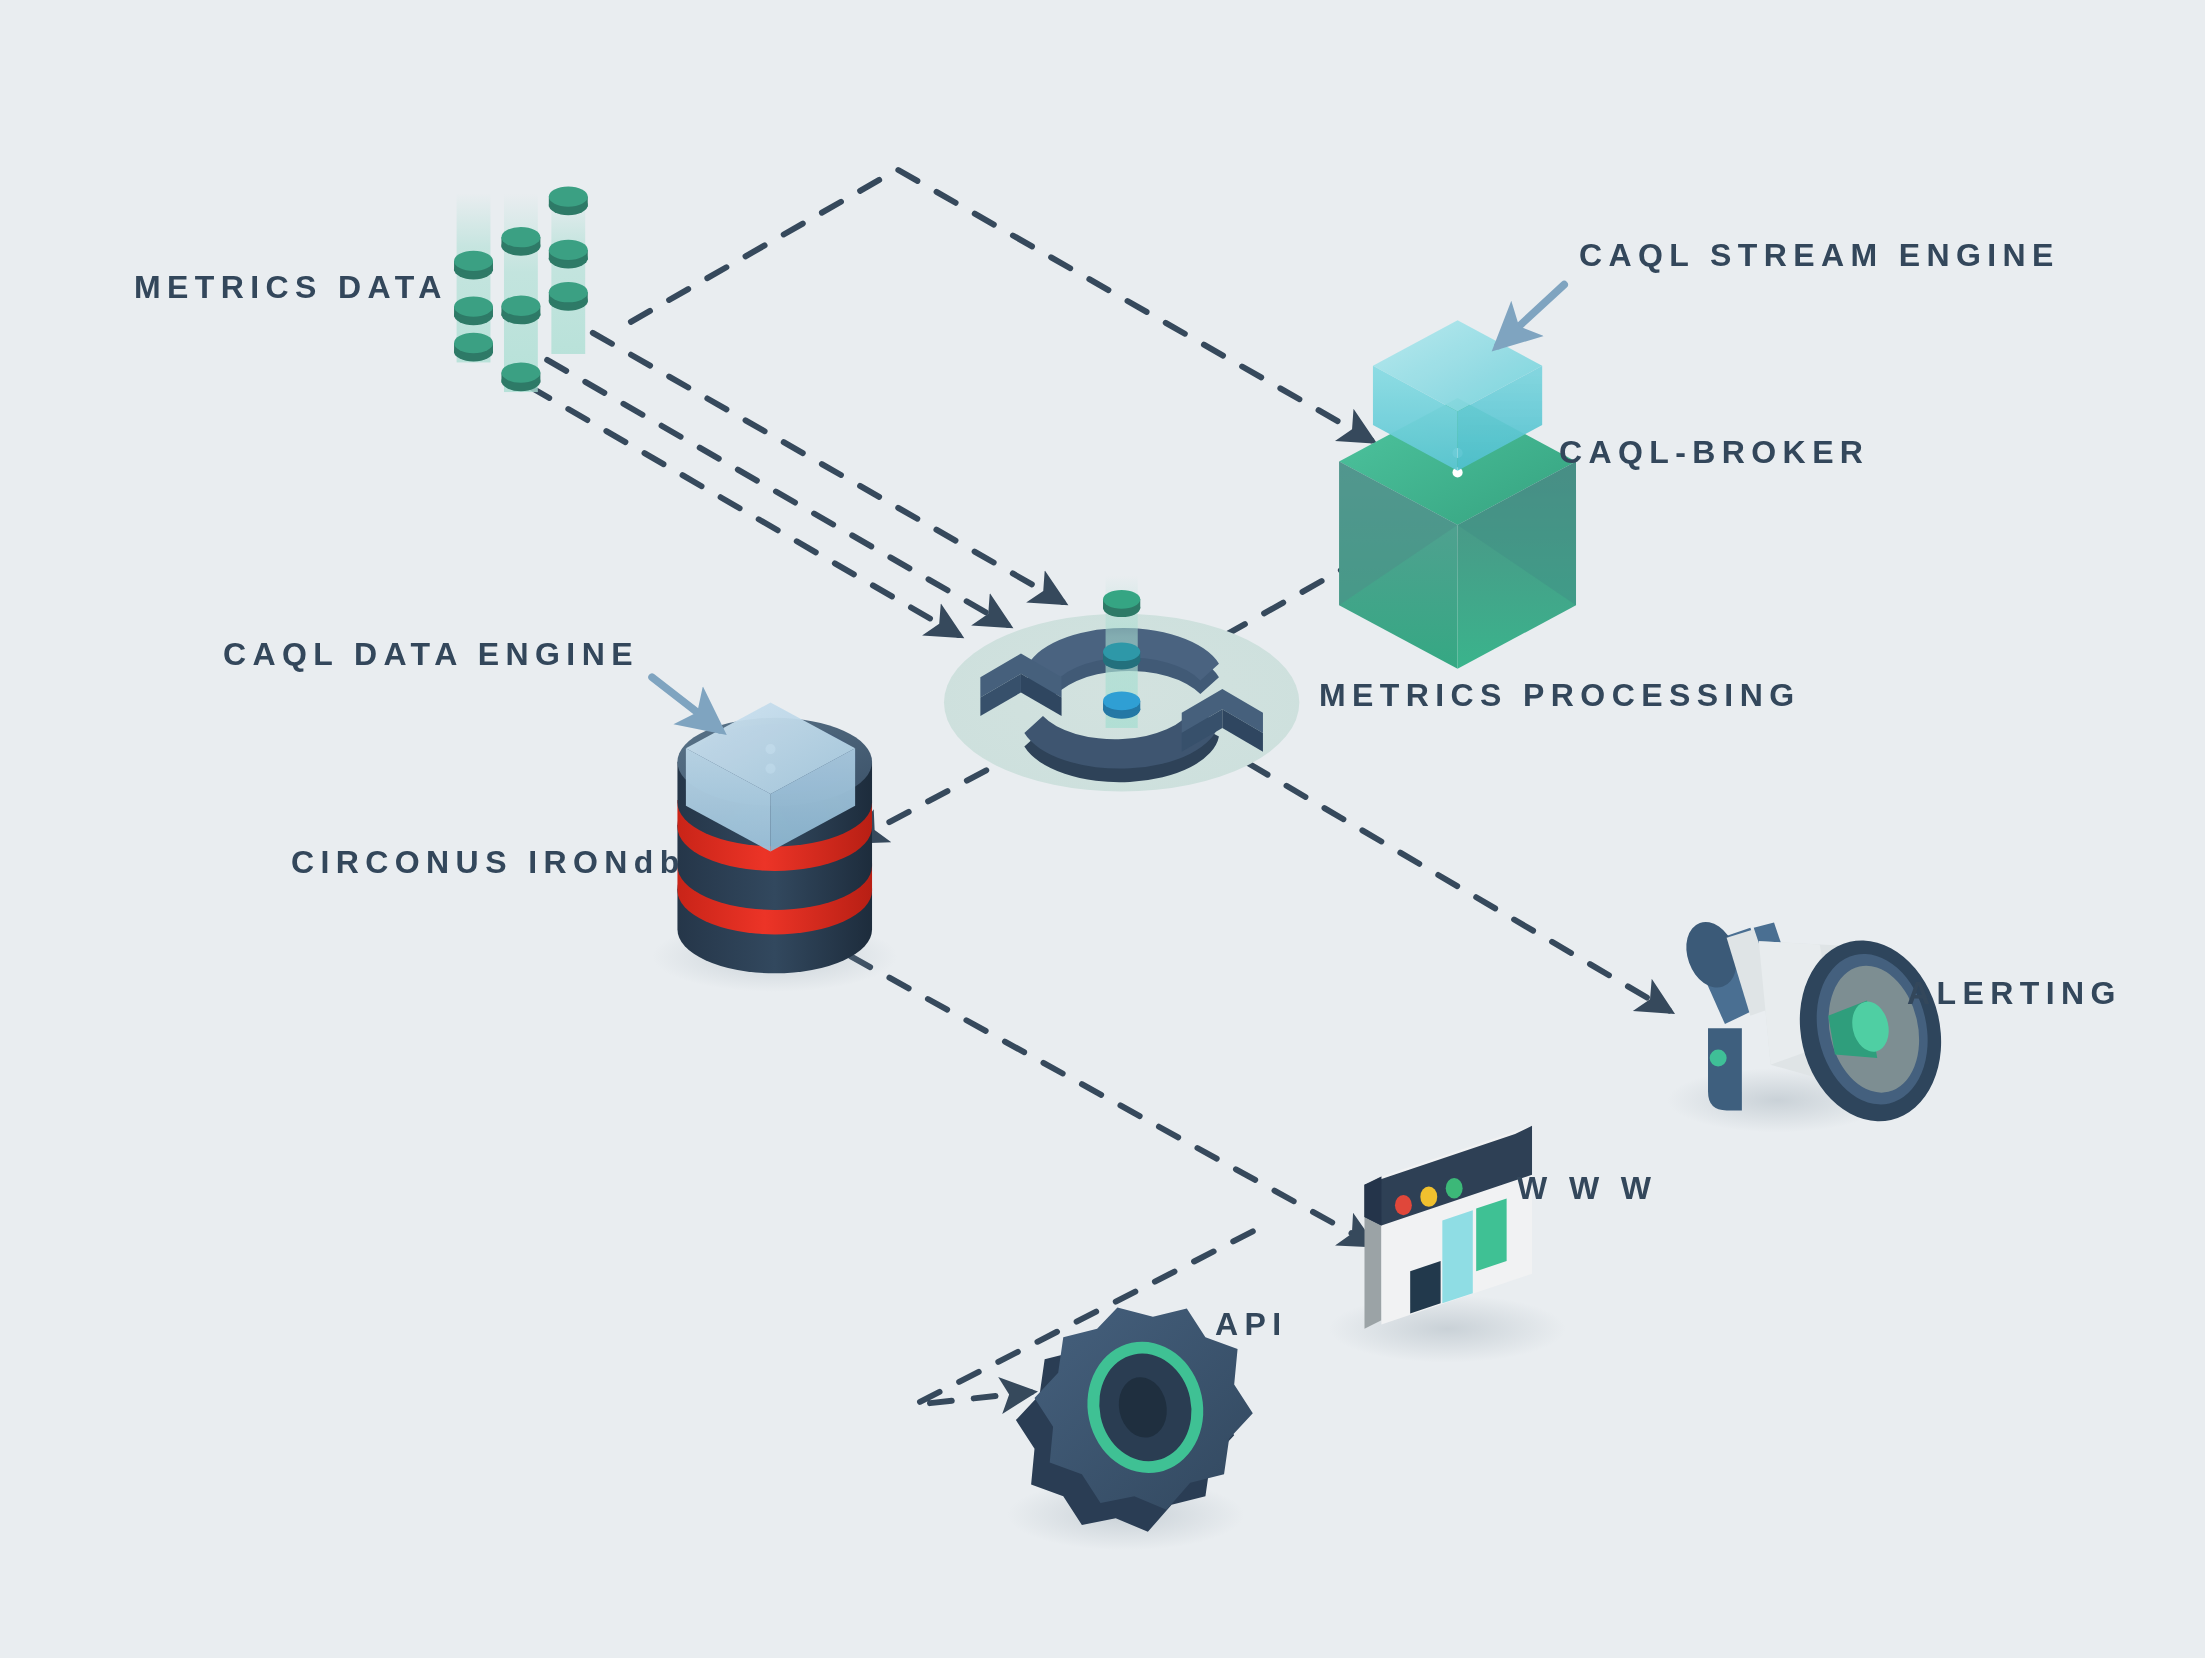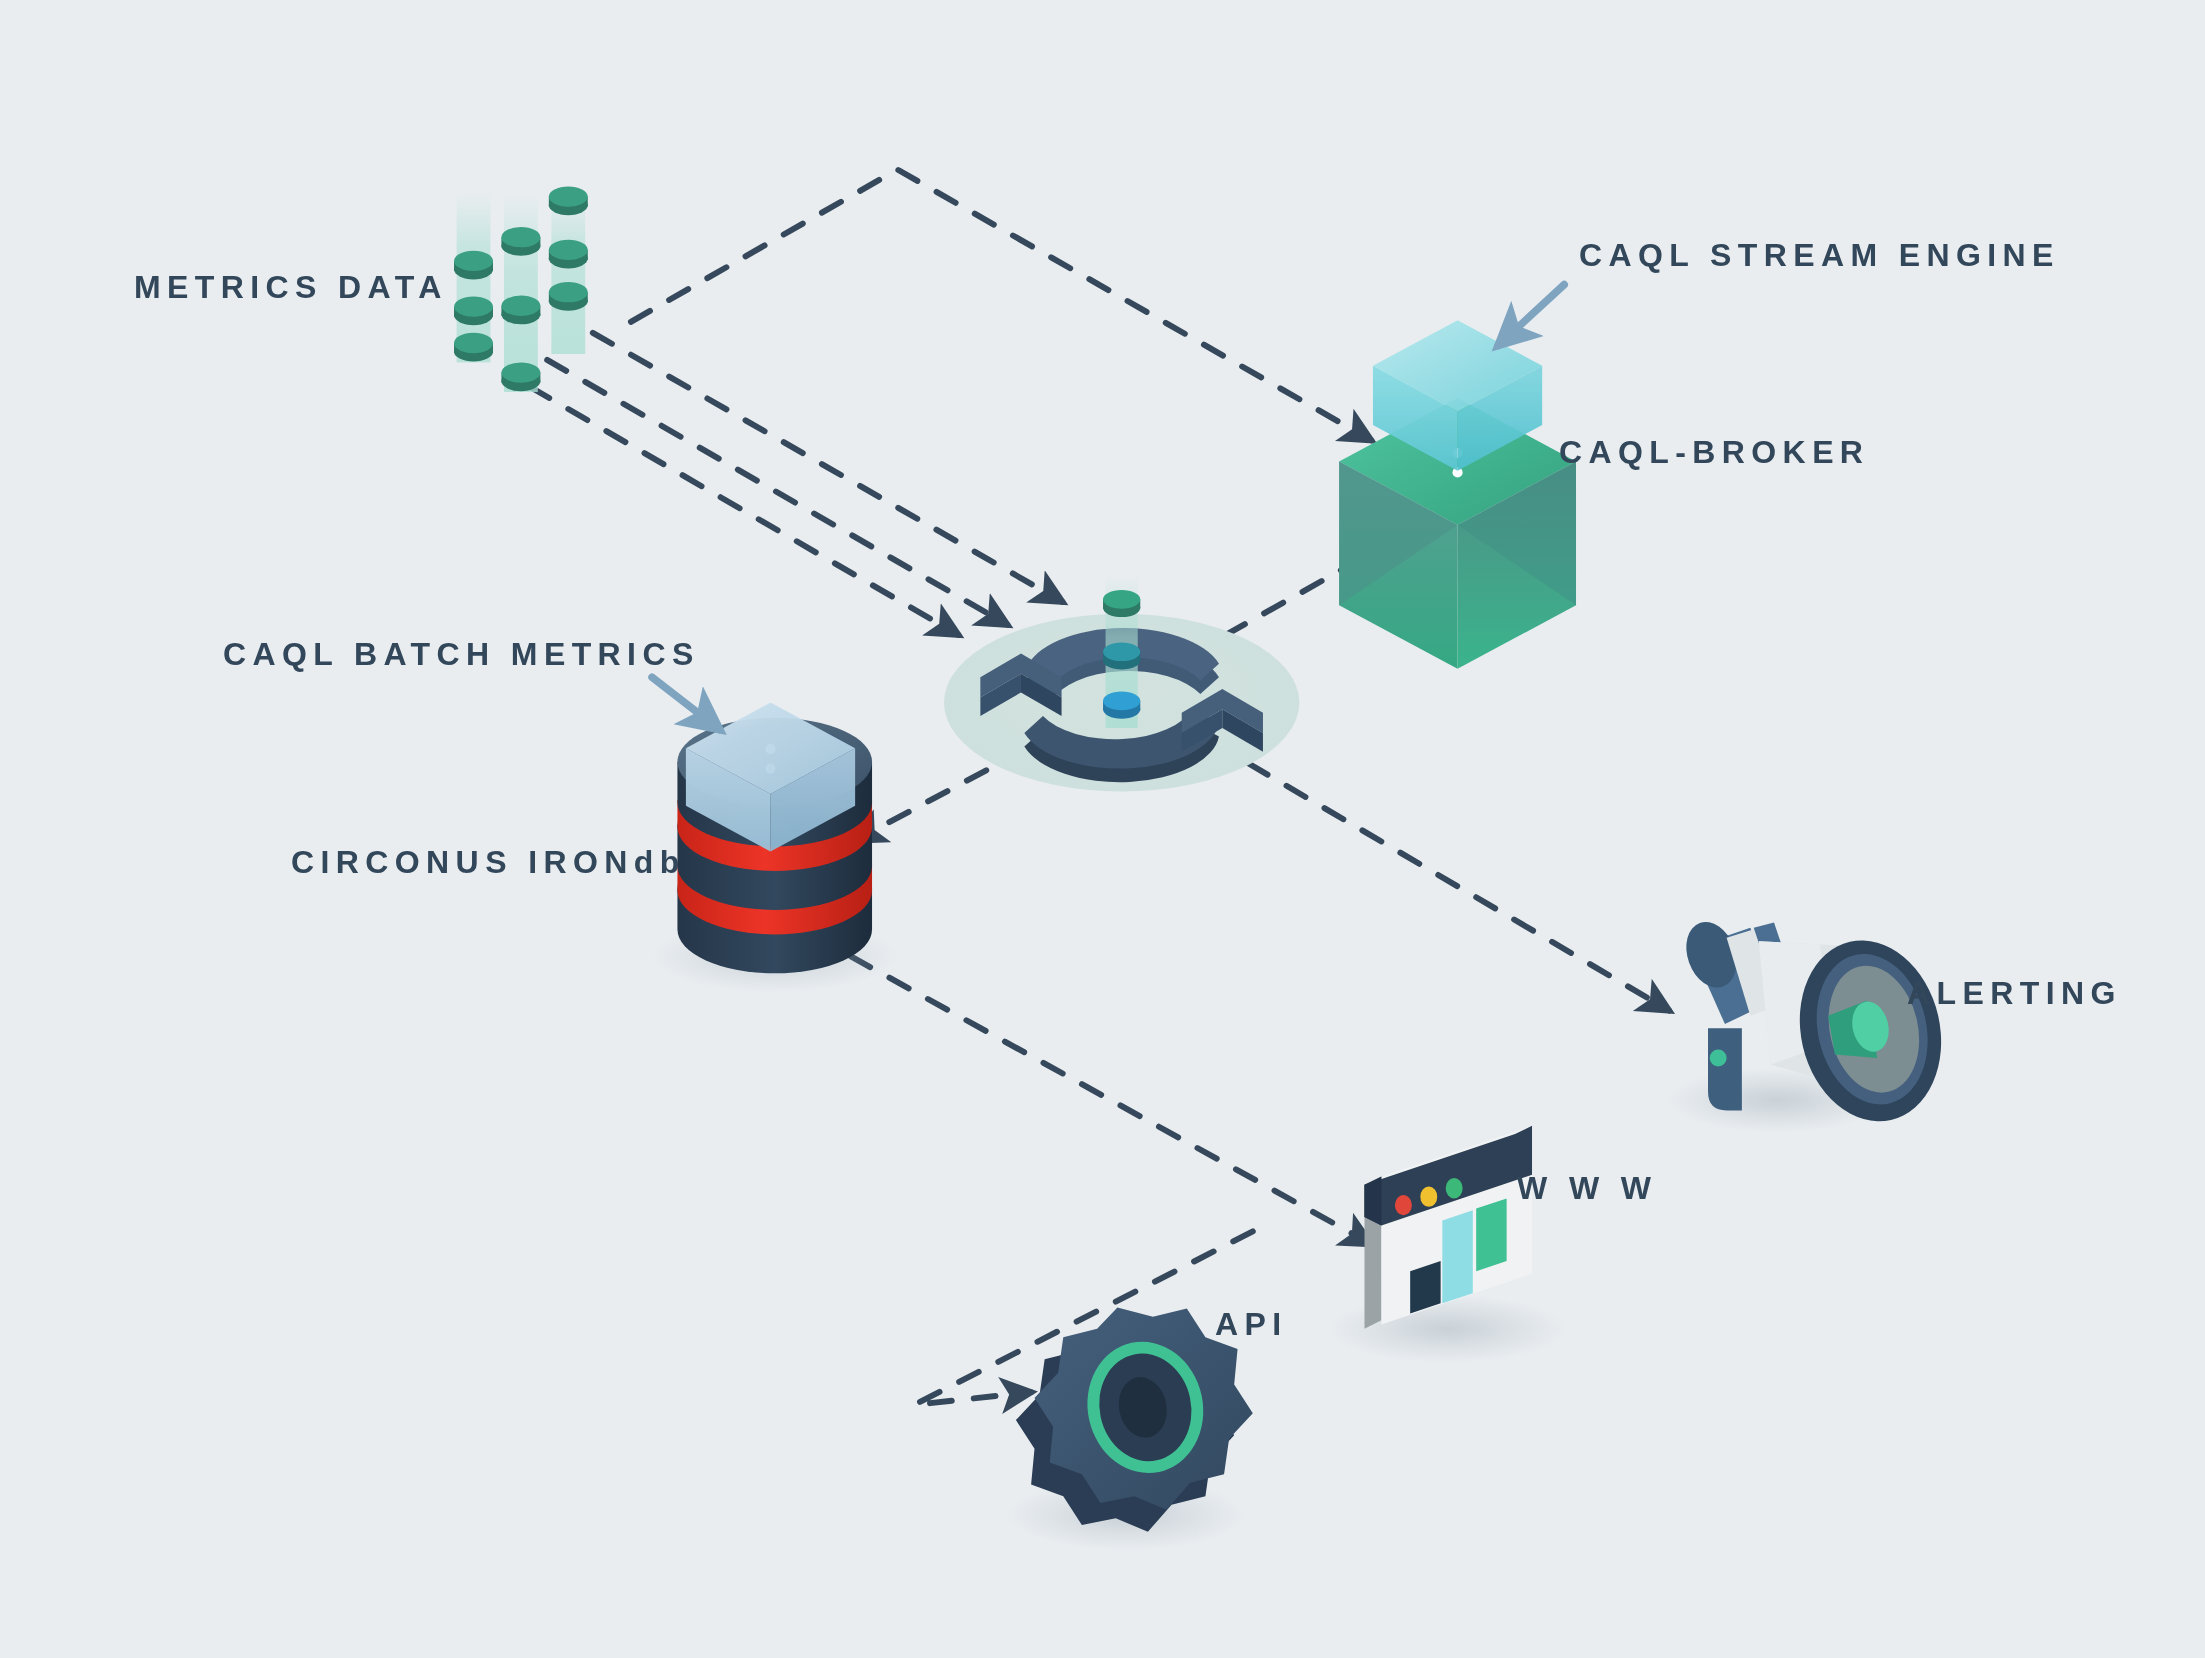--- a/index.html
+++ b/index.html
@@ -395,22 +395,23 @@
       <path d="M 760 800 L 840 862" marker-end="url(#calloutArrow)"></path>
     </g>
   </svg>
 
   <div class="diagram-label lbl-metrics-data">METRICS DATA</div>
 
   <div class="diagram-label lbl-caql-stream">CAQL STREAM ENGINE</div>
 
   <div class="diagram-label lbl-caql-broker">CAQL-BROKER</div>
 
-
-  <div class="diagram-label lbl-caql-batch">CAQL BATCH METRICS</div>
+  <div class="diagram-label lbl-metrics-proc">METRICS PROCESSING</div>
+
+  <div class="diagram-label lbl-caql-batch">CAQL DATA ENGINE</div>
 
   <div class="diagram-label lbl-circonus">CIRCONUS IRONdb</div>
 
   <div class="diagram-label lbl-alerting">ALERTING</div>
 
   <div class="diagram-label lbl-www">W W W</div>
 
   <div class="diagram-label lbl-api">API</div>
 
 </div>

